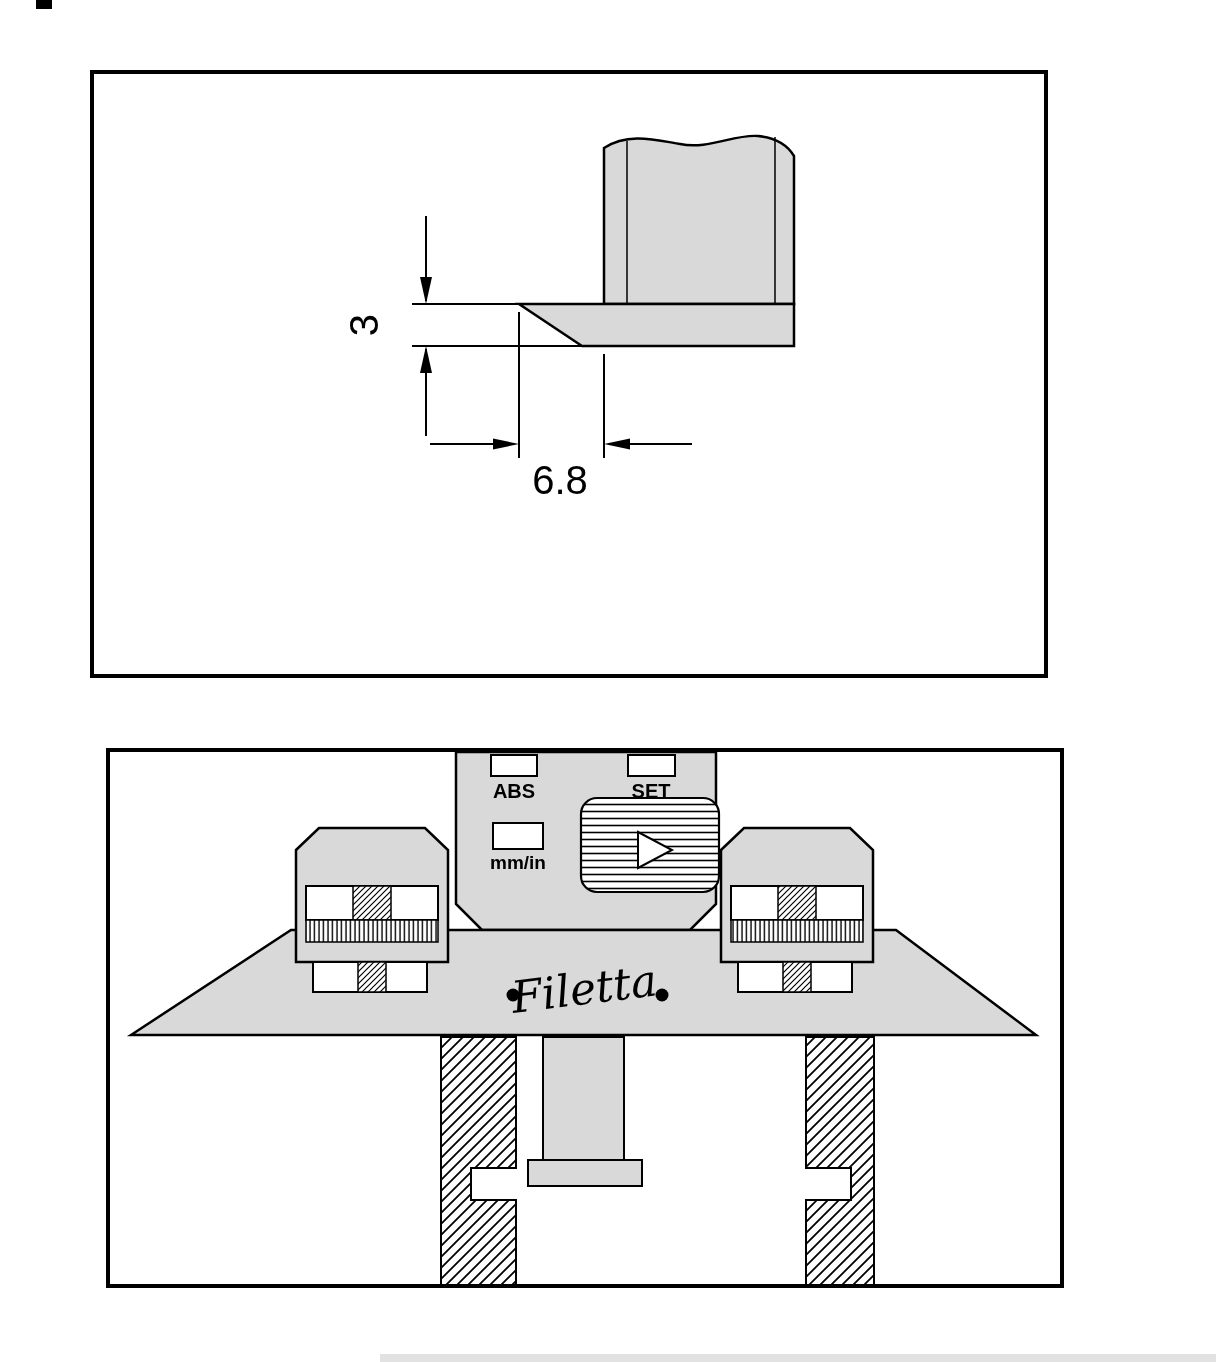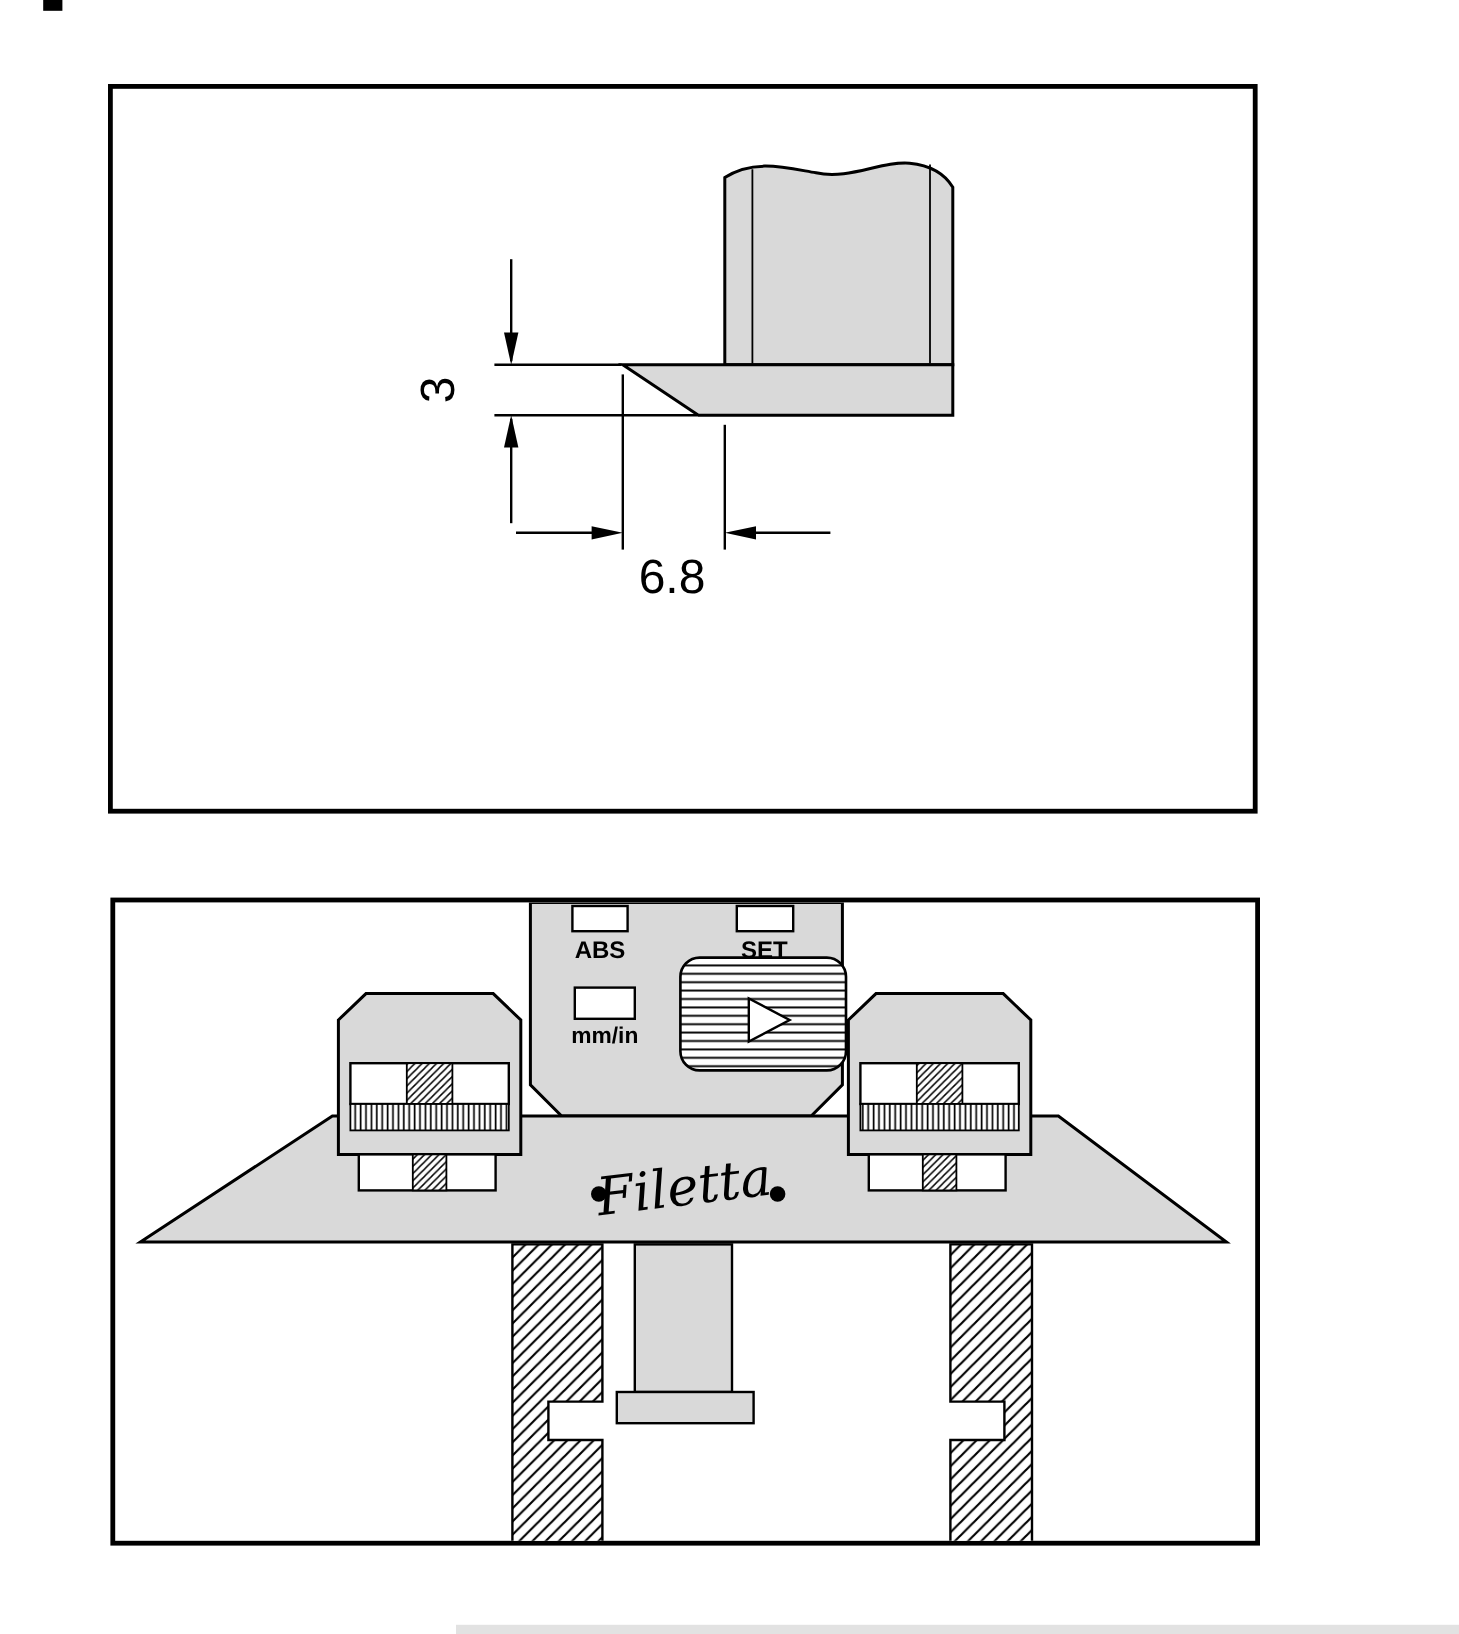--- a/index.html
+++ b/index.html
@@ -2,21 +2,21 @@
 <html><head>
 <meta charset="utf-8">
 <style>
   html,body{margin:0;padding:0;background:#ffffff;}
   .page{
     position:relative;width:1216px;height:1362px;background:#ffffff;
     overflow:hidden;font-family:"Liberation Sans",sans-serif;
   }
   .panel{position:absolute;border:4px solid #000;background:#fff;box-sizing:border-box;}
   #panel-top{left:90px;top:70px;width:958px;height:608px;}
-  #panel-bottom{left:92px;top:748px;width:958px;height:540px;}
+  #panel-bottom{left:106px;top:748px;width:958px;height:540px;}
   .artifact-top{position:absolute;left:36px;top:0;width:16px;height:9px;background:#000;}
   .artifact-bottom{position:absolute;left:380px;top:1354px;width:836px;height:8px;background:#e2e2e2;}
   svg{display:block;}
   text{font-family:"Liberation Sans",sans-serif;fill:#000;}
   .brand-text{font-family:"DejaVu Serif",serif;font-style:italic;}
 </style>
 </head>
 <body>
 
 <div class="page">

